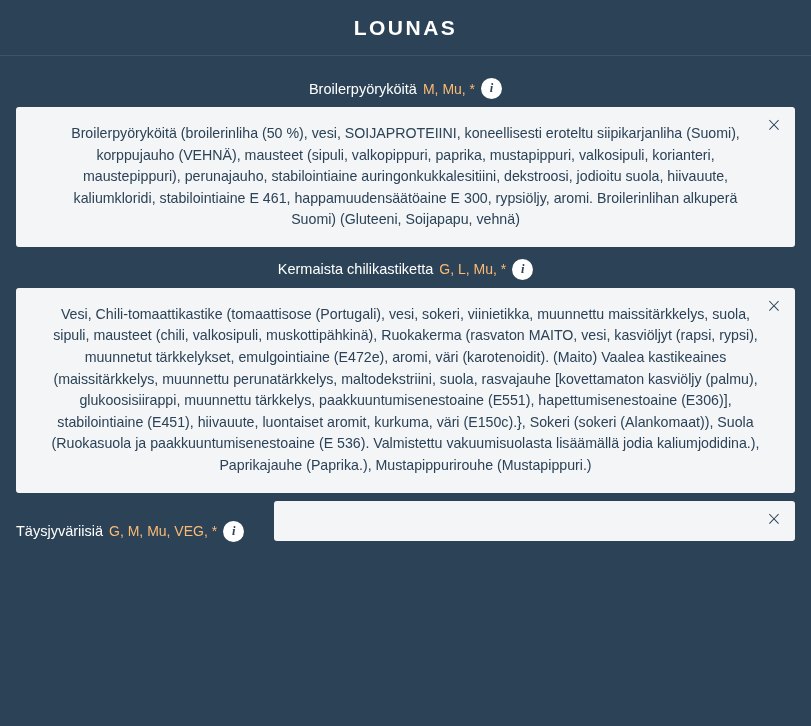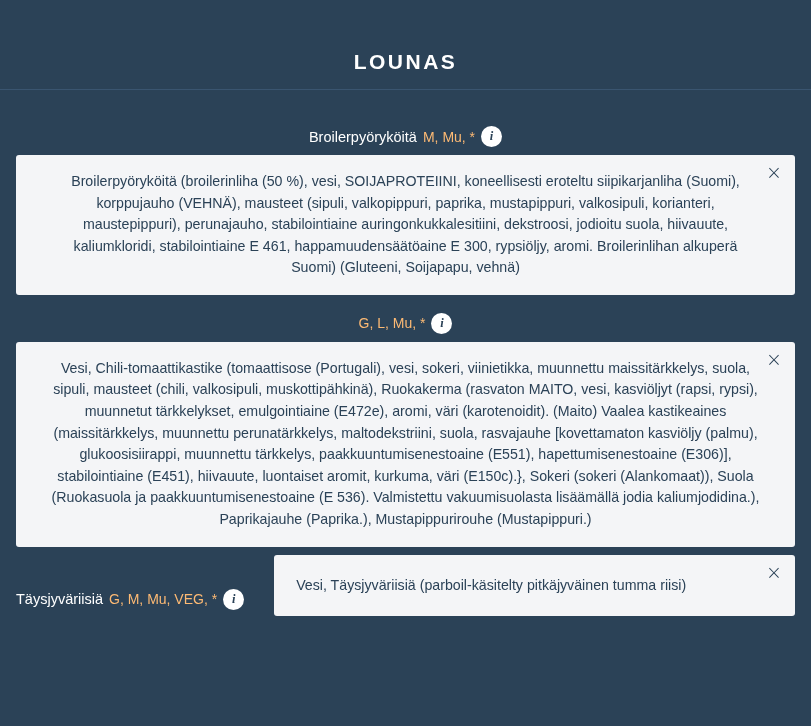--- a/index.html
+++ b/index.html
@@ -16,41 +16,39 @@
     position: relative;
     background: #2b4257;
   }
   .header {
     height: 56px;
     background: #2b4257;
     border-bottom: 1px solid #3a5570;
     display: flex;
     align-items: center;
     justify-content: center;
-    margin-top: 34px;
   }
   .header-title {
     color: #ffffff;
     font-size: 21px;
     font-weight: bold;
     letter-spacing: 2.5px;
   }
   .content {
     padding: 18px 16px 0 16px;
   }
   .dish {
     margin-bottom: 8px;
   }
   .dish-title-row {
     display: flex;
     align-items: center;
     justify-content: center;
     gap: 6px;
     padding: 4px 0 8px 0;
-    margin-top: 14px;
   }
   .dish-name {
     color: #ffffff;
     font-size: 14.5px;
     white-space: nowrap;
   }
   .dish-diets {
     color: #fdba74;
     font-size: 14px;
     white-space: nowrap;
@@ -133,37 +131,37 @@
         <span class="info-badge">i</span>
       </div>
       <div class="popup">
         <span class="close-x">×</span>
         <span>Broilerpyöryköitä (broilerinliha (50 %), vesi, SOIJAPROTEIINI, koneellisesti eroteltu siipikarjanliha (Suomi), korppujauho (VEHNÄ), mausteet (sipuli, valkopippuri, paprika, mustapippuri, valkosipuli, korianteri, maustepippuri), perunajauho, stabilointiaine auringonkukkalesitiini, dekstroosi, jodioitu suola, hiivauute, kaliumkloridi, stabilointiaine E 461, happamuudensäätöaine E 300, rypsiöljy, aromi. Broilerinlihan alkuperä Suomi) </span><b>(Gluteeni, Soijapapu, vehnä)</b>
       </div>
     </div>
 
     <div class="dish">
       <div class="dish-title-row">
+        <span class="dish-name">Kermaista chilikastiketta</span>
         <span class="dish-diets">G, L, Mu, *</span>
         <span class="info-badge">i</span>
       </div>
       <div class="popup">
         <span class="close-x">×</span>
         <span>Vesi, Chili-tomaattikastike (tomaattisose (Portugali), vesi, sokeri, viinietikka, muunnettu maissitärkkelys, suola, sipuli, mausteet (chili, valkosipuli, muskottipähkinä), Ruokakerma (rasvaton MAITO, vesi, kasviöljyt (rapsi, rypsi), muunnetut tärkkelykset, emulgointiaine (E472e), aromi, väri (karotenoidit).</span> <b>(Maito)</b><span> Vaalea kastikeaines (maissitärkkelys, muunnettu perunatärkkelys, maltodekstriini, suola, rasvajauhe [kovettamaton kasviöljy (palmu), glukoosisiirappi, muunnettu tärkkelys, paakkuuntumisenestoaine (E551), hapettumisenestoaine (E306)], stabilointiaine (E451), hiivauute, luontaiset aromit, kurkuma, väri (E150c).}, Sokeri (sokeri (Alankomaat)), Suola (Ruokasuola ja paakkuuntumisenestoaine (E 536). Valmistettu vakuumisuolasta lisäämällä jodia kaliumjodidina.), Paprikajauhe (Paprika.), Mustapippurirouhe (Mustapippuri.)</span>
       </div>
     </div>
 
     <div class="dish dish-inline">
       <div class="dish-title-row">
         <span class="dish-name">Täysjyväriisiä</span>
         <span class="dish-diets">G, M, Mu, VEG, *</span>
         <span class="info-badge">i</span>
       </div>
       <div class="popup-wrap">
         <div class="popup popup-small">
           <span class="close-x">×</span>
-          <span>Vesi, Täysjyväriisiä (parboil-käsitelty pitkäjyväinen tumma riisi)</span>
         </div>
       </div>
     </div>
 
   </div>
 </div>
 
 </body></html>

